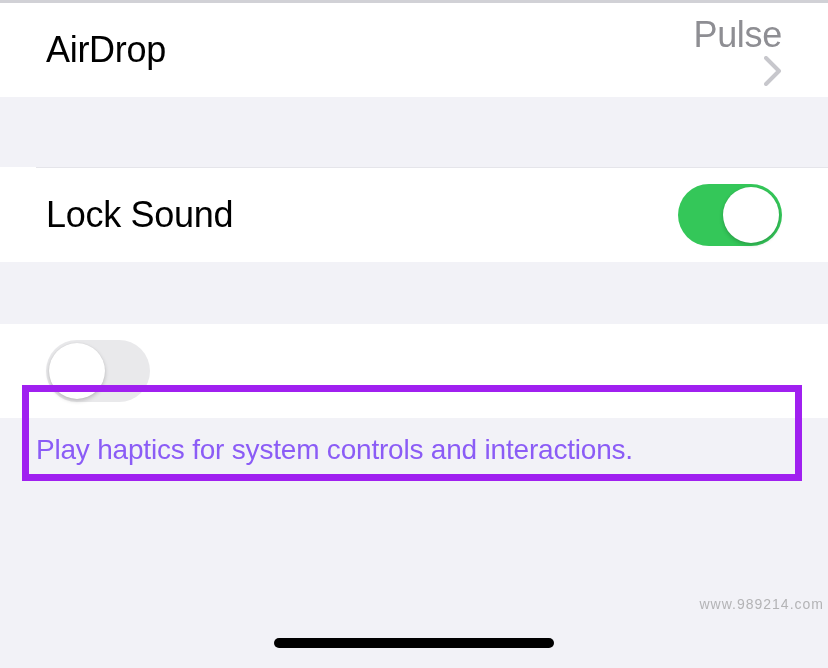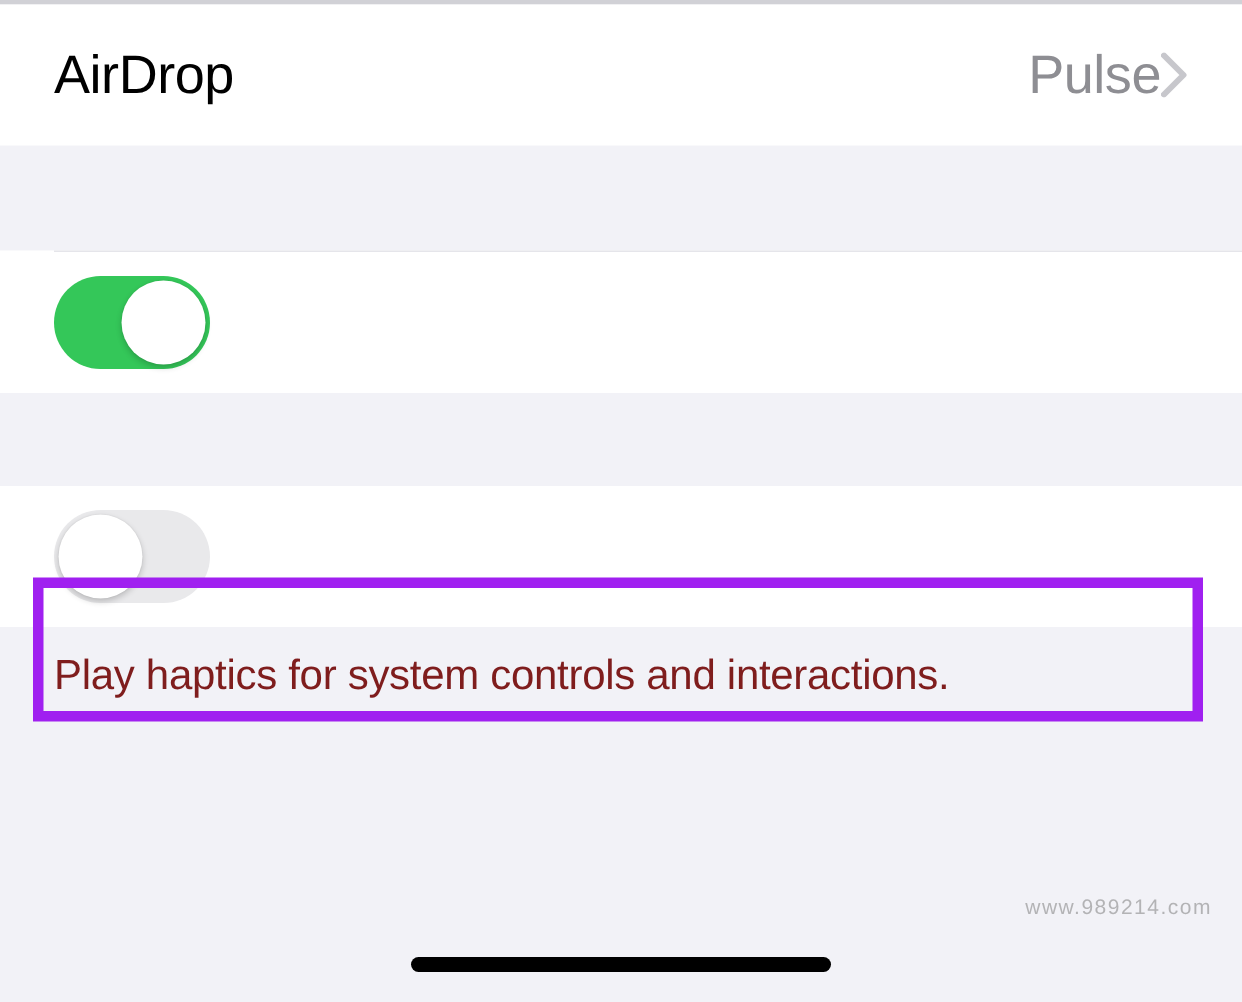--- a/index.html
+++ b/index.html
@@ -21,32 +21,33 @@
       height: 3px;
       background: #d1d1d6;
     }
     .section {
       background: #ffffff;
     }
     .row {
       display: flex;
       align-items: center;
       justify-content: space-between;
-      padding: 0 36px;
+      padding: 0 46px;
       height: 94px;
       background: #ffffff;
     }
     .row-label {
       font-size: 36px;
       color: #000000;
       letter-spacing: -0.3px;
     }
     .row-right {
       display: flex;
-      align-items: center;
+      align-items: flex-end;
+      flex-direction: column;
     }
     .row-value {
       font-size: 36px;
       color: #8e8e93;
       letter-spacing: -0.3px;
     }
     .chevron {
       color: #c7c7cc;
       flex-shrink: 0;
     }
@@ -89,37 +90,37 @@
     .toggle.off .toggle-knob {
       left: 3px;
     }
     .highlight-box {
       position: absolute;
       border: 7px solid #a020f0;
       pointer-events: none;
     }
     .footer-text {
       font-size: 28px;
-      color: #7f1d1d;
+      color: #8b5cf6;
       padding: 16px 36px 0 36px;
       letter-spacing: -0.2px;
     }
     .home-indicator {
       position: absolute;
       bottom: 20px;
       left: 50%;
       transform: translateX(-50%);
       width: 280px;
       height: 10px;
       background: #000000;
       border-radius: 5px;
     }
     .watermark {
       position: absolute;
-      right: 20px;
+      right: 4px;
       bottom: 56px;
       font-size: 14px;
       color: rgba(128,128,128,0.55);
       font-family: Arial, sans-serif;
       letter-spacing: 1px;
     }
   </style>
 </head>
 <body>
 
@@ -135,20 +136,21 @@
       </svg>
     </div>
   </div>
 </div>
 
 <div class="gap"></div>
 
 <div class="section">
   <div class="divider"></div>
   <div class="row">
+    <span class="row-label">Lock Sound</span>
     <div class="toggle on">
       <div class="toggle-knob"></div>
     </div>
   </div>
 </div>
 
 <div class="gap-small"></div>
 
 <div class="section">
   <div class="row">

